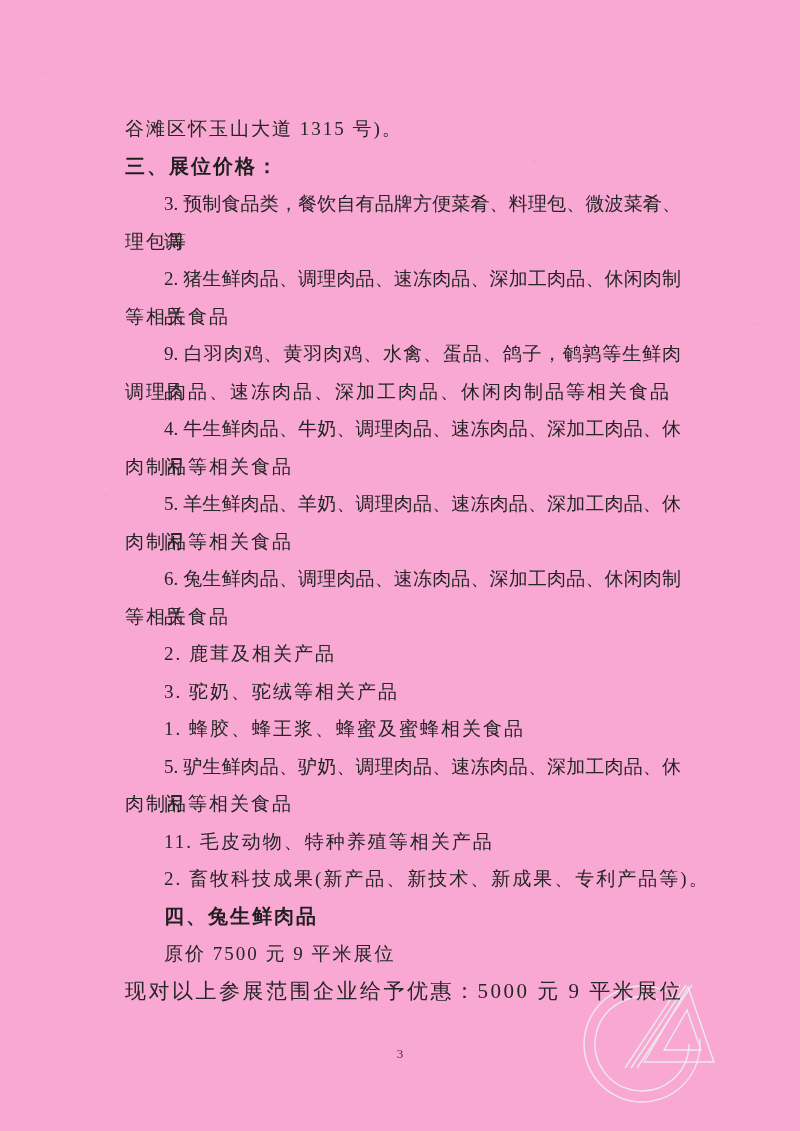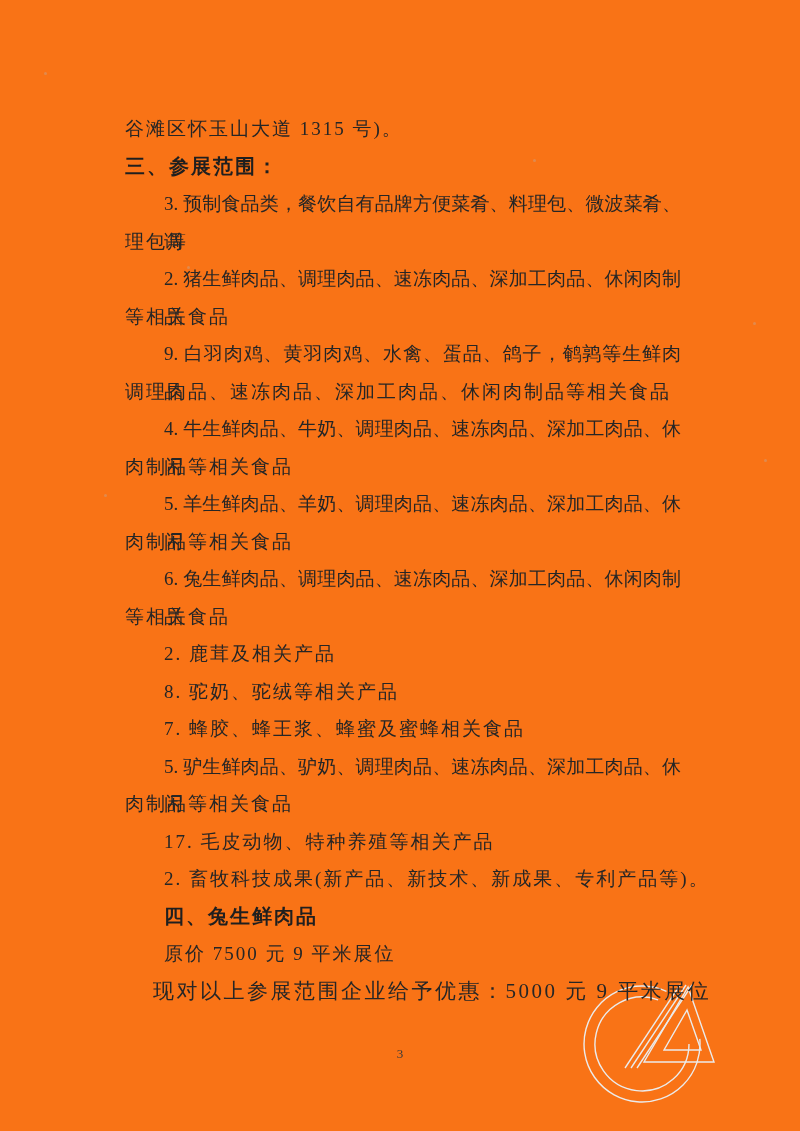--- a/index.html
+++ b/index.html
@@ -4,21 +4,21 @@
 <style>
   html, body {
     margin: 0;
     padding: 0;
     background: #ffffff;
   }
   .page {
     position: relative;
     width: 800px;
     height: 1131px;
-    background: #f97316;
+    background: #f9a8d4;
     overflow: hidden;
     font-family: "Liberation Serif", serif;
     color: #262626;
   }
   .content {
     position: absolute;
     left: 125px;
     top: 110px;
     width: 556px;
   }
@@ -43,21 +43,20 @@
   .line.bold {
     font-family: "Liberation Sans", sans-serif;
     font-weight: bold;
     font-size: 20px;
     letter-spacing: 2px;
     color: #1f1f1f;
   }
   .line.large {
     font-size: 21px;
     letter-spacing: 2.5px;
-    margin-left: 28px;
   }
   .page-number {
     position: absolute;
     left: 0;
     top: 1046px;
     width: 800px;
     text-align: center;
     font-size: 13px;
     color: #3a3a3a;
     letter-spacing: 0;
@@ -93,39 +92,39 @@
       <path d="M 63 106 L 118 23"></path>
       <path d="M 69 106 L 124 23"></path>
 
       <path d="M 120 25 L 76 100 L 146 100 Z"></path>
       <path d="M 119 48 L 96 88 L 133 88 Z"></path>
     </g>
   </svg>
 
   <div class="content" id="content">
       <div class="line">谷滩区怀玉山大道 1315 号)。</div>
-      <div class="line bold">三、参展范围：</div>
+      <div class="line bold">三、展位价格：</div>
       <div class="line indent justify">3. 预制食品类，餐饮自有品牌方便菜肴、料理包、微波菜肴、调</div>
       <div class="line">理包等</div>
       <div class="line indent justify">2. 猪生鲜肉品、调理肉品、速冻肉品、深加工肉品、休闲肉制品</div>
       <div class="line">等相关食品</div>
       <div class="line indent justify">9. 白羽肉鸡、黄羽肉鸡、水禽、蛋品、鸽子，鹌鹑等生鲜肉品、</div>
       <div class="line">调理肉品、速冻肉品、深加工肉品、休闲肉制品等相关食品</div>
       <div class="line indent justify">4. 牛生鲜肉品、牛奶、调理肉品、速冻肉品、深加工肉品、休闲</div>
       <div class="line">肉制品等相关食品</div>
       <div class="line indent justify">5. 羊生鲜肉品、羊奶、调理肉品、速冻肉品、深加工肉品、休闲</div>
       <div class="line">肉制品等相关食品</div>
       <div class="line indent justify">6. 兔生鲜肉品、调理肉品、速冻肉品、深加工肉品、休闲肉制品</div>
       <div class="line">等相关食品</div>
       <div class="line indent">2. 鹿茸及相关产品</div>
-      <div class="line indent">8. 驼奶、驼绒等相关产品</div>
-      <div class="line indent">7. 蜂胶、蜂王浆、蜂蜜及蜜蜂相关食品</div>
+      <div class="line indent">3. 驼奶、驼绒等相关产品</div>
+      <div class="line indent">1. 蜂胶、蜂王浆、蜂蜜及蜜蜂相关食品</div>
       <div class="line indent justify">5. 驴生鲜肉品、驴奶、调理肉品、速冻肉品、深加工肉品、休闲</div>
       <div class="line">肉制品等相关食品</div>
-      <div class="line indent">17. 毛皮动物、特种养殖等相关产品</div>
+      <div class="line indent">11. 毛皮动物、特种养殖等相关产品</div>
       <div class="line indent">2. 畜牧科技成果(新产品、新技术、新成果、专利产品等)。</div>
       <div class="line indent bold">四、兔生鲜肉品</div>
       <div class="line indent">原价 7500 元 9 平米展位</div>
       <div class="line large">现对以上参展范围企业给予优惠：5000 元 9 平米展位</div>
     </div>
 
   <div class="page-number">3</div>
 
   <div class="speck" style="left:44px;top:72px;"></div>
   <div class="speck" style="left:533px;top:159px;"></div>

